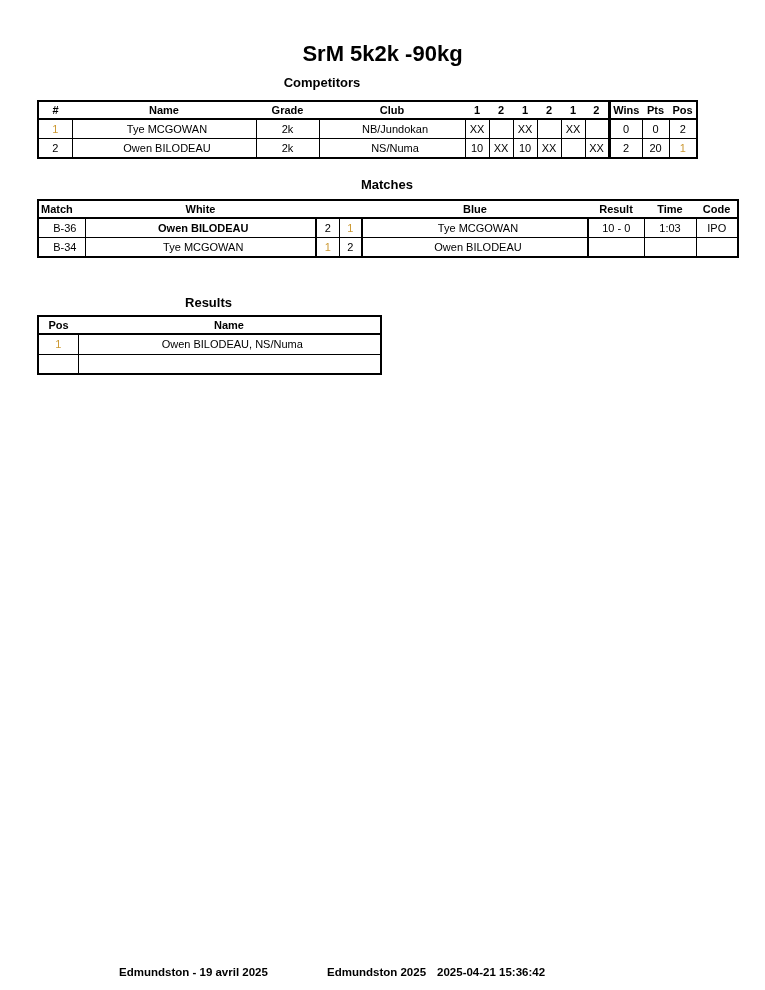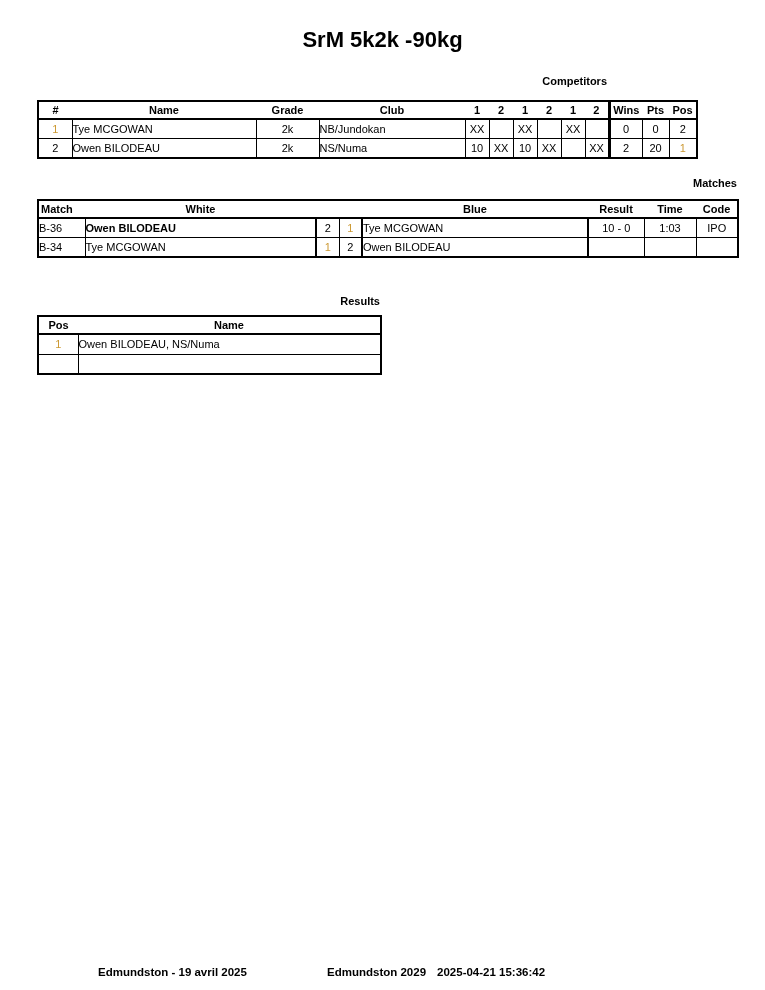--- a/index.html
+++ b/index.html
@@ -7,26 +7,26 @@
   body {
     width: 765px; height: 990px;
     font-family: "Liberation Sans", sans-serif;
     color: #000;
     position: relative;
     overflow: hidden;
   }
   .page { position: absolute; inset: 0; background: #fff; }
 
   .title {
-    position: absolute; top: 27px; left: 0; right: 0;
+    position: absolute; top: 41px; left: 0; right: 0;
     text-align: center; font-size: 22px; font-weight: bold;
   }
   .section-heading {
-    position: absolute; text-align: right;
-    font-size: 11px; font-weight: bold;
+    position: absolute; text-align: center;
+    font-size: 13px; font-weight: bold;
   }
   #competitors-heading { top: 75px; left: 37px; width: 570px; }
   #matches-heading     { top: 177px; left: 37px; width: 700px; }
   #results-heading     { top: 295px; left: 37px; width: 343px; }
 
   table.tbl {
     position: absolute;
     border-collapse: collapse;
     table-layout: fixed;
     border: 2px solid #000;
@@ -42,32 +42,32 @@
     border: none; border-bottom: 2px solid #000;
     text-align: center; white-space: nowrap; overflow: hidden;
   }
   .tbl td {
     height: 18px; line-height: 18px;
     border: 1px solid #000;
     text-align: center; white-space: nowrap; overflow: hidden;
   }
   #results-table td { height: 19px; line-height: 19px; }
 
-  .tbl .left  { text-align: left; }
+  .tbl .left  { text-align: center; padding-left: 6px; }
   .tbl th.left{ text-align: left; padding-left: 2px; }
   .thickL  { border-left: 3px solid #000 !important; }
   .medL    { border-left: 2px solid #000 !important; }
   .b  { font-weight: bold; }
   .gold { color: #cc9933; }
 
   .footer-item {
     position: absolute; top: 966px;
     font-size: 11.5px; font-weight: bold; white-space: nowrap;
   }
-  #footer-left   { left: 98px; }
+  #footer-left   { left: 119px; }
   #footer-center { left: 327px; display: flex; gap: 11px; }
 </style>
 </head>
 <body>
 
 <div class="page">
 
   <div class="title">SrM 5k2k -90kg</div>
 
   <div class="section-heading" id="competitors-heading">Competitors</div>
@@ -208,17 +208,17 @@
       </tr>
       <tr>
         <td></td>
         <td class="left"></td>
       </tr>
     </tbody>
   </table>
 
   <div class="footer-item" id="footer-left">Edmundston - 19 avril 2025</div>
   <div class="footer-item" id="footer-center">
-    <span>Edmundston 2029</span>
+    <span>Edmundston 2025</span>
     <span>2025-04-21 15:36:42</span>
   </div>
 
 </div>
 
 </body></html>

